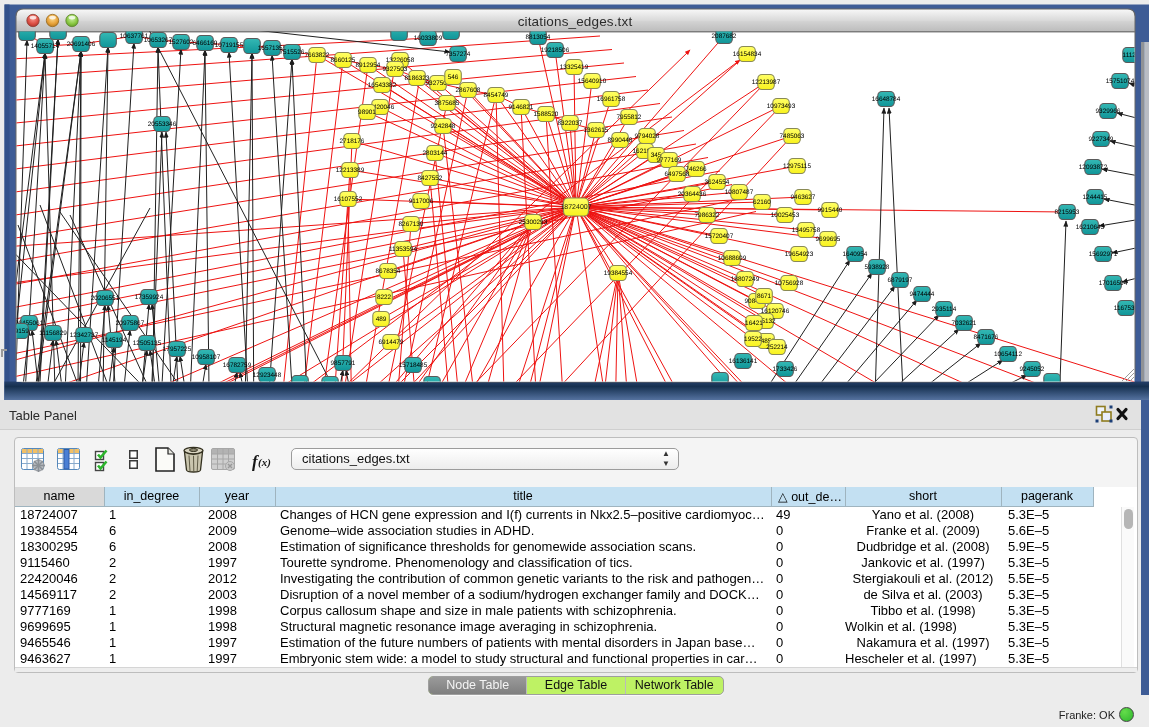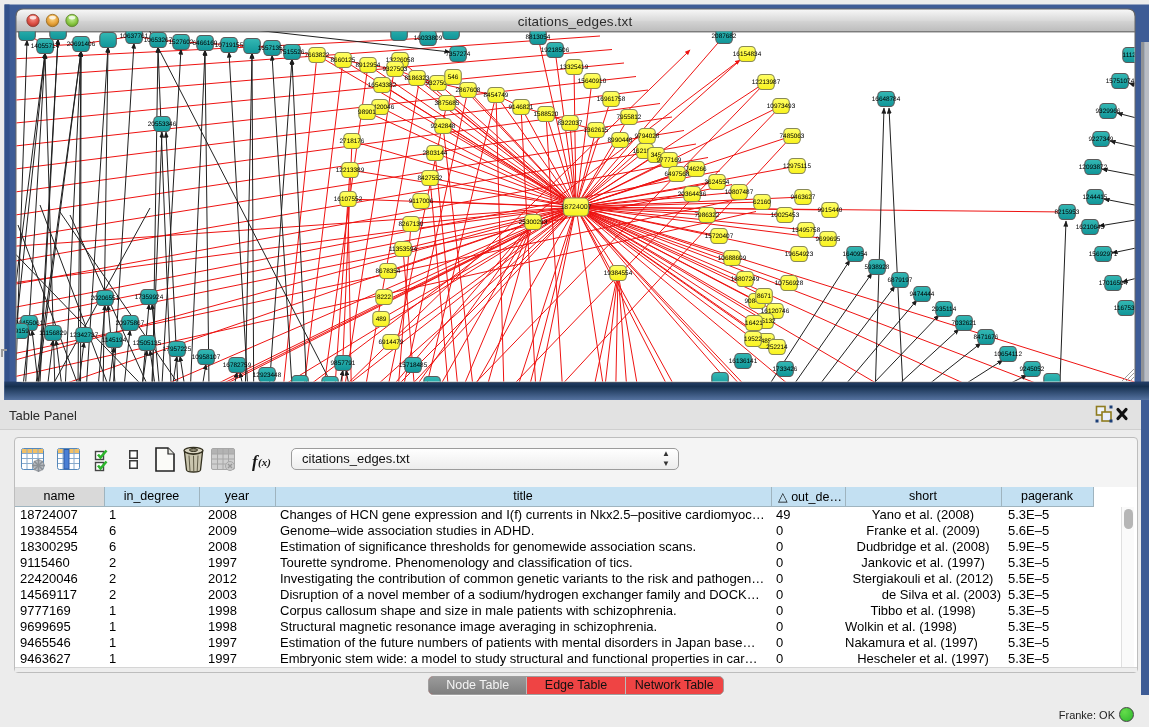--- a/index.html
+++ b/index.html
@@ -16,21 +16,21 @@
 #combo{position:absolute;left:276px;top:10px;width:388px;height:22px;background:linear-gradient(#ffffff,#ededed);border:1px solid #9c9c9c;border-radius:5px;font-size:13px;color:#111;line-height:20px;padding-left:10px}
 #combo .st{position:absolute;right:8px;top:0px;font-size:8px;color:#333;line-height:10px;text-align:center}
 #tbl{position:absolute;left:0px;top:49px;width:1122px;height:181px;background:#fff;overflow:hidden}
 table{border-collapse:collapse;table-layout:fixed;width:1078px;font-size:13px}
 th{height:19px;font-weight:normal;background:#c3e0f2;border:1px solid #9fb4bf;border-top:none;font-size:12.5px;padding:0}
 th.first{background:#d9d9d9;border-left:none}
 td{height:16px;padding:0 0 0 5px;white-space:nowrap;overflow:hidden;color:#000}
 #scrollb{position:absolute;right:3px;top:20px;width:13px;height:168px;background:#fafafa;border-left:1px solid #e0e0e0}
 #thumb{position:absolute;left:1.5px;top:2px;width:9px;height:20px;background:#b6b6b6;border-radius:5px}
 #hstrip{position:absolute;left:0;right:0;bottom:0;height:5px;background:#ededed;border-top:1px solid #d5d5d5}
-#tabs{position:absolute;left:428px;top:276px;width:296px;height:19px;border:1px solid #9e9e9e;border-radius:5px;background:#ef4444;box-shadow:0 1px 0 rgba(255,255,255,.7);overflow:hidden;display:flex}
+#tabs{position:absolute;left:428px;top:276px;width:296px;height:19px;border:1px solid #9e9e9e;border-radius:5px;background:#bef264;box-shadow:0 1px 0 rgba(255,255,255,.7);overflow:hidden;display:flex}
 #tabs div{flex:1;text-align:center;font-size:12.5px;line-height:17px;color:#111}
 #tabs .sel{background:linear-gradient(#9a9a9a,#7f7f7f);color:#f4f4f4}
 #tabs .b{border-left:1px solid #bbb}
 #mem{position:absolute;right:33px;top:309px;font-size:11px;color:#222}
 #memdot{position:absolute;right:14px;top:307px;width:15px;height:15px;border-radius:50%;background:radial-gradient(circle at 35% 30%,#64dd4a,#2eb52e);border:1px solid #444}
 #bluestrip{position:absolute;left:1141px;top:400px;width:8px;height:295px;background:#3e5c96}
 #graybot{position:absolute;left:1141px;top:695px;width:8px;height:32px;background:#ececec}
 </style></head>
 <body>
 <div id="stage">
@@ -804,21 +804,21 @@
                 <td>0</td>
                 <td style="text-align:center;padding:0">Stergiakouli et al. (2012)</td>
                 <td style="padding-left:7px">5.5E–5</td>
               </tr>
 <tr>
                 <td>14569117</td>
                 <td>2</td>
                 <td style="padding-left:9px">2003</td>
                 <td>Disruption of a novel member of a sodium/hydrogen exchanger family and DOCK…</td>
                 <td>0</td>
-                <td style="text-align:right;padding:0">de Silva et al. (2003)</td>
+                <td style="text-align:center;padding:0">de Silva et al. (2003)</td>
                 <td style="padding-left:7px">5.3E–5</td>
               </tr>
 <tr>
                 <td>9777169</td>
                 <td>1</td>
                 <td style="padding-left:9px">1998</td>
                 <td>Corpus callosum shape and size in male patients with schizophrenia.</td>
                 <td>0</td>
                 <td style="text-align:center;padding:0">Tibbo et al. (1998)</td>
                 <td style="padding-left:7px">5.3E–5</td>
@@ -831,30 +831,30 @@
                 <td>0</td>
                 <td style="text-align:left;padding:0">Wolkin et al. (1998)</td>
                 <td style="padding-left:7px">5.3E–5</td>
               </tr>
 <tr>
                 <td>9465546</td>
                 <td>1</td>
                 <td style="padding-left:9px">1997</td>
                 <td>Estimation of the future numbers of patients with mental disorders in Japan base…</td>
                 <td>0</td>
-                <td style="padding:0">Nakamura et al. (1997)</td>
+                <td style="text-align:center;padding:0">Nakamura et al. (1997)</td>
                 <td style="padding-left:7px">5.3E–5</td>
               </tr>
 <tr>
                 <td>9463627</td>
                 <td>1</td>
                 <td style="padding-left:9px">1997</td>
                 <td>Embryonic stem wide: a model to study structural and functional properties in car…</td>
                 <td>0</td>
-                <td style="text-align:center;padding:0">Hescheler et al. (1997)</td>
+                <td style="text-align:left;padding:0">Hescheler et al. (1997)</td>
                 <td style="padding-left:7px">5.3E–5</td>
               </tr>
     </tbody>
    </table>
    <div id="scrollb">
             <div id="thumb"></div>
           </div>
   </div>
   <div id="hstrip"></div>
  </div>

